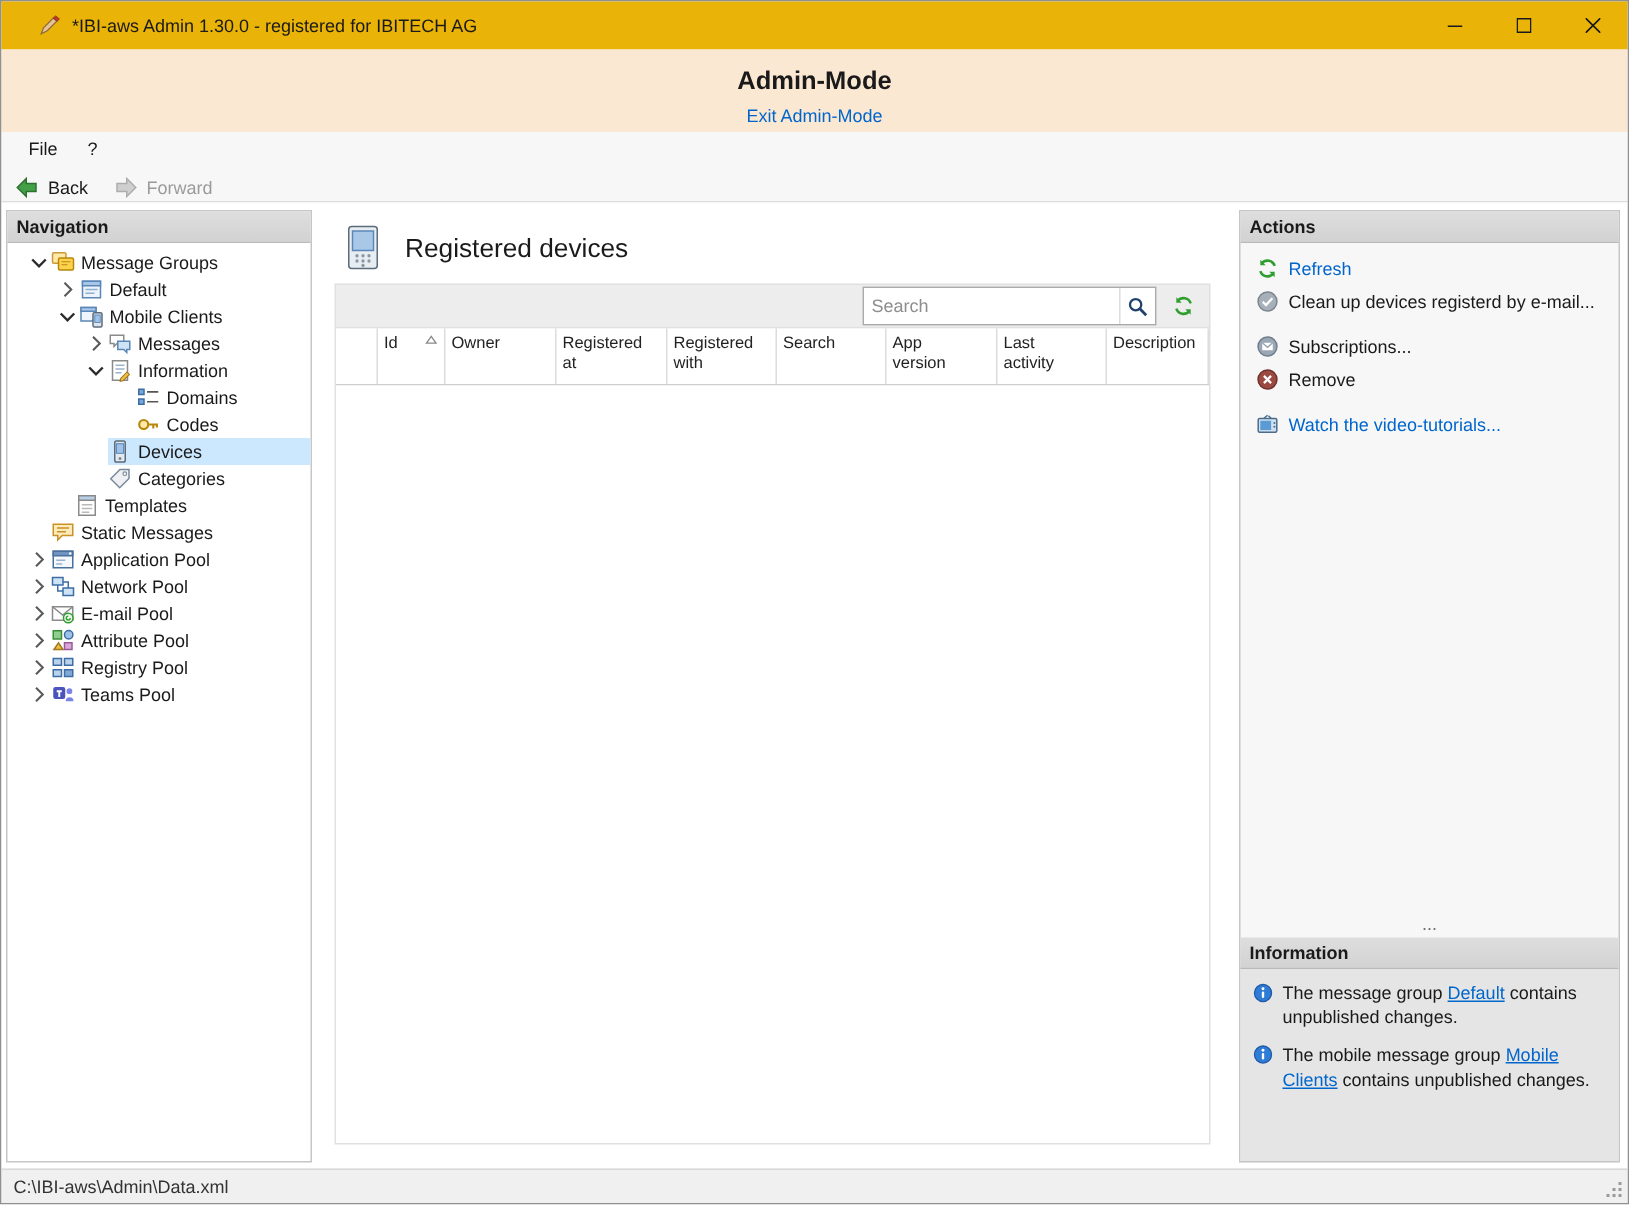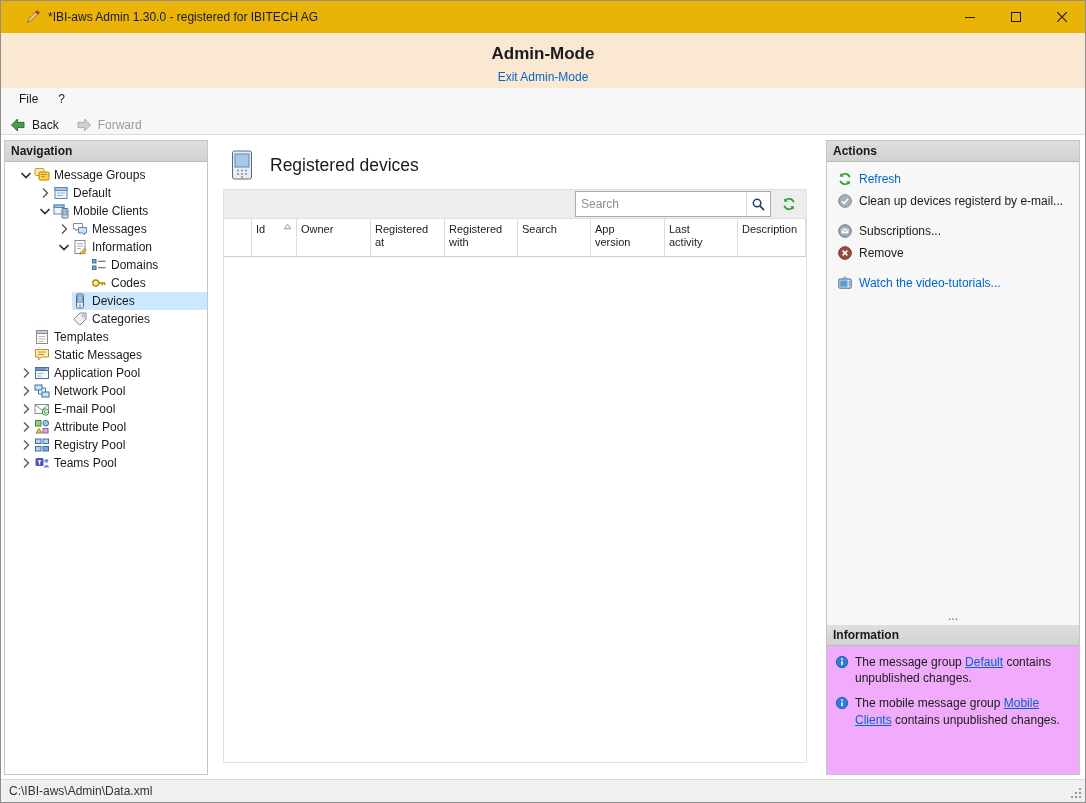--- a/index.html
+++ b/index.html
@@ -73,21 +73,21 @@
   
   .actions-list { flex: 1 1 auto; padding: 9px 8px 0 10px; display: flex; flex-direction: column; overflow: hidden; }
   .action-item { display: flex; align-items: center; gap: 6px; margin-bottom: 6px; white-space: nowrap; cursor: pointer; }
   .action-item.group-start { margin-top: 8px; }
   .action-item.link .alabel { color: #0066cc; }
   .aicon { width: 16px; height: 16px; flex: 0 0 16px; display: inline-flex; }
   .alabel { overflow: hidden; text-overflow: ellipsis; }
   .overflow-ellipsis { flex: 0 0 16px; text-align: center; color: #666; font-size: 12px; line-height: 14px; }
 
   
-  .info-list { flex: 0 0 128px; height: 128px; background: #f0abfc; padding: 8px 8px 0 8px; overflow: hidden; }
+  .info-list { flex: 0 0 128px; height: 128px; background: #e5e5e5; padding: 8px 8px 0 8px; overflow: hidden; }
   .info-note { display: flex; gap: 6px; margin-bottom: 9px; line-height: 1.35; }
   .iicon { width: 14px; height: 14px; flex: 0 0 14px; display: inline-flex; margin-top: 1px; }
   .itext { color: #1a1a1a; }
   .ilink { color: #0066cc; text-decoration: underline; cursor: pointer; }
 
   
   .statusbar { height: 23px; flex: 0 0 23px; background: #f0f0f0; border-top: 1px solid #d9d9d9; display: flex; align-items: center; padding-left: 8px; font-size: 12px; color: #333; position: relative; }
   .resize-grip { position: absolute; right: 2px; bottom: 2px; display: inline-flex; }
 </style>
 </head>
@@ -290,21 +290,21 @@
             <span class="tlab-wrap">
               <span class="ticon">
                 <svg width="16" height="16" viewBox="0 0 16 16">
                   <path d="M1.8 8.2L8 2h6v6l-6.2 6.2z" fill="#eef0f3" stroke="#7a8a9a"></path>
                   <circle cx="11.2" cy="4.8" r="1.2" fill="#fff" stroke="#7a8a9a" stroke-width="0.8"></circle>
                 </svg>
               </span>
               <span class="tlab">Categories</span>
             </span>
           </div>
-          <div class="trow" style="padding-left: 12px;">
+          <div class="trow" style="padding-left: 12px; gap: 16px;">
             <span class="chev"></span>
             <span class="tlab-wrap">
               <span class="ticon">
                 <svg width="16" height="16" viewBox="0 0 16 16">
                   <rect x="2.5" y="1.5" width="11" height="13" fill="#fff" stroke="#8a8a8a"></rect>
                   <rect x="2.5" y="1.5" width="11" height="3" fill="#b8cfe8" stroke="#8a8a8a"></rect>
                   <path d="M4.5 7.5h7M4.5 10h7M4.5 12.5h5" stroke="#b9b9b9" stroke-width="1"></path>
                 </svg>
               </span>
               <span class="tlab">Templates</span>

